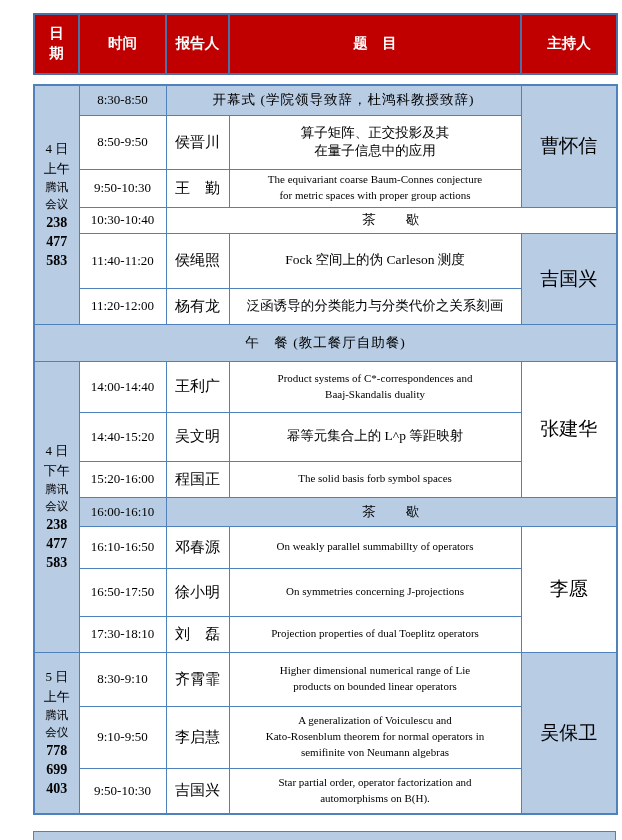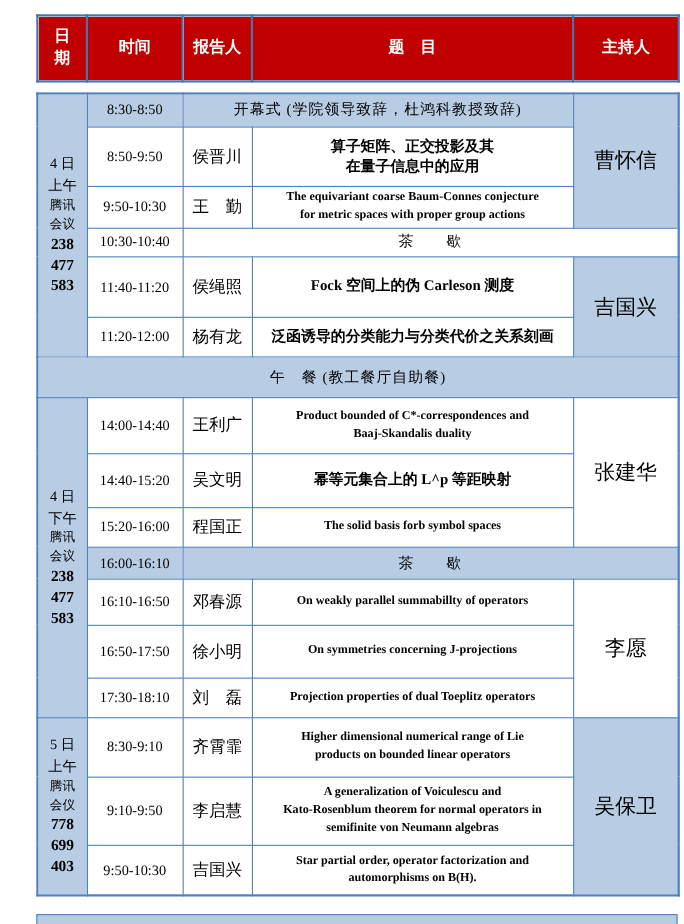--- a/index.html
+++ b/index.html
@@ -8,21 +8,21 @@
   table.tbl{border-collapse:collapse;table-layout:fixed;width:583px;}
   .hdr-tbl{position:absolute;left:33px;top:13px;}
   .body-tbl{position:absolute;left:33px;top:84px;}
   .tbl th,.tbl td{border:1px solid #4f81bd;padding:1px 4px;text-align:center;vertical-align:middle;color:#000;overflow:hidden;}
   .hdr-tbl th{border:2px solid #4a72a8;background:#c00000;color:#ffffff;font-weight:bold;font-size:14.5px;white-space:pre-line;line-height:1.35;}
   .body-tbl{border:2px solid #4f81bd;}
   .blue{background:#b8cce4;}
   .white{background:#ffffff;}
   .time{font-size:13px;white-space:nowrap;margin-left:24px;}
   .speaker{font-size:15px;}
-  .title{font-size:13.5px;white-space:pre-line;line-height:1.35;font-weight:bold;}
+  .title{font-size:13.5px;white-space:pre-line;line-height:1.35;}
   .title.en{font-size:11px;line-height:1.45;}
   .chair{font-size:19px;}
   .banner{font-size:13.5px;letter-spacing:1px;}
   .session{padding:2px 1px;margin-top:20px;}
   .sl{display:block;font-size:13px;line-height:20px;white-space:nowrap;}
   .sl.sm{font-size:11.5px;line-height:17px;font-family:"Liberation Sans","DejaVu Sans",sans-serif;}
   .sl.num{font-weight:bold;font-size:14px;line-height:19px;}
   .next-strip{position:absolute;left:33px;top:831px;width:581px;height:12px;background:#b8cce4;border:1px solid #4f81bd;}
 </style>
 </head>
@@ -111,21 +111,21 @@
           <span class="sl">4 日</span>
           <span class="sl">下午</span>
           <span class="sl sm">腾讯</span>
           <span class="sl sm">会议</span>
           <span class="sl num">238</span>
           <span class="sl num">477</span>
           <span class="sl num">583</span>
         </td>
         <td class="time white">14:00-14:40</td>
         <td class="speaker white">王利广</td>
-        <td class="title en white">Product bounded of C*-correspondences and
+        <td class="title en white">Product systems of C*-correspondences and
 Baaj-Skandalis duality</td>
         <td class="chair white" rowspan="3">张建华</td>
       </tr>
       <tr style="height:49px">
         <td class="time white">14:40-15:20</td>
         <td class="speaker white">吴文明</td>
         <td class="title white">幂等元集合上的 L^p 等距映射</td>
       </tr>
       <tr style="height:36px">
         <td class="time white">15:20-16:00</td>

